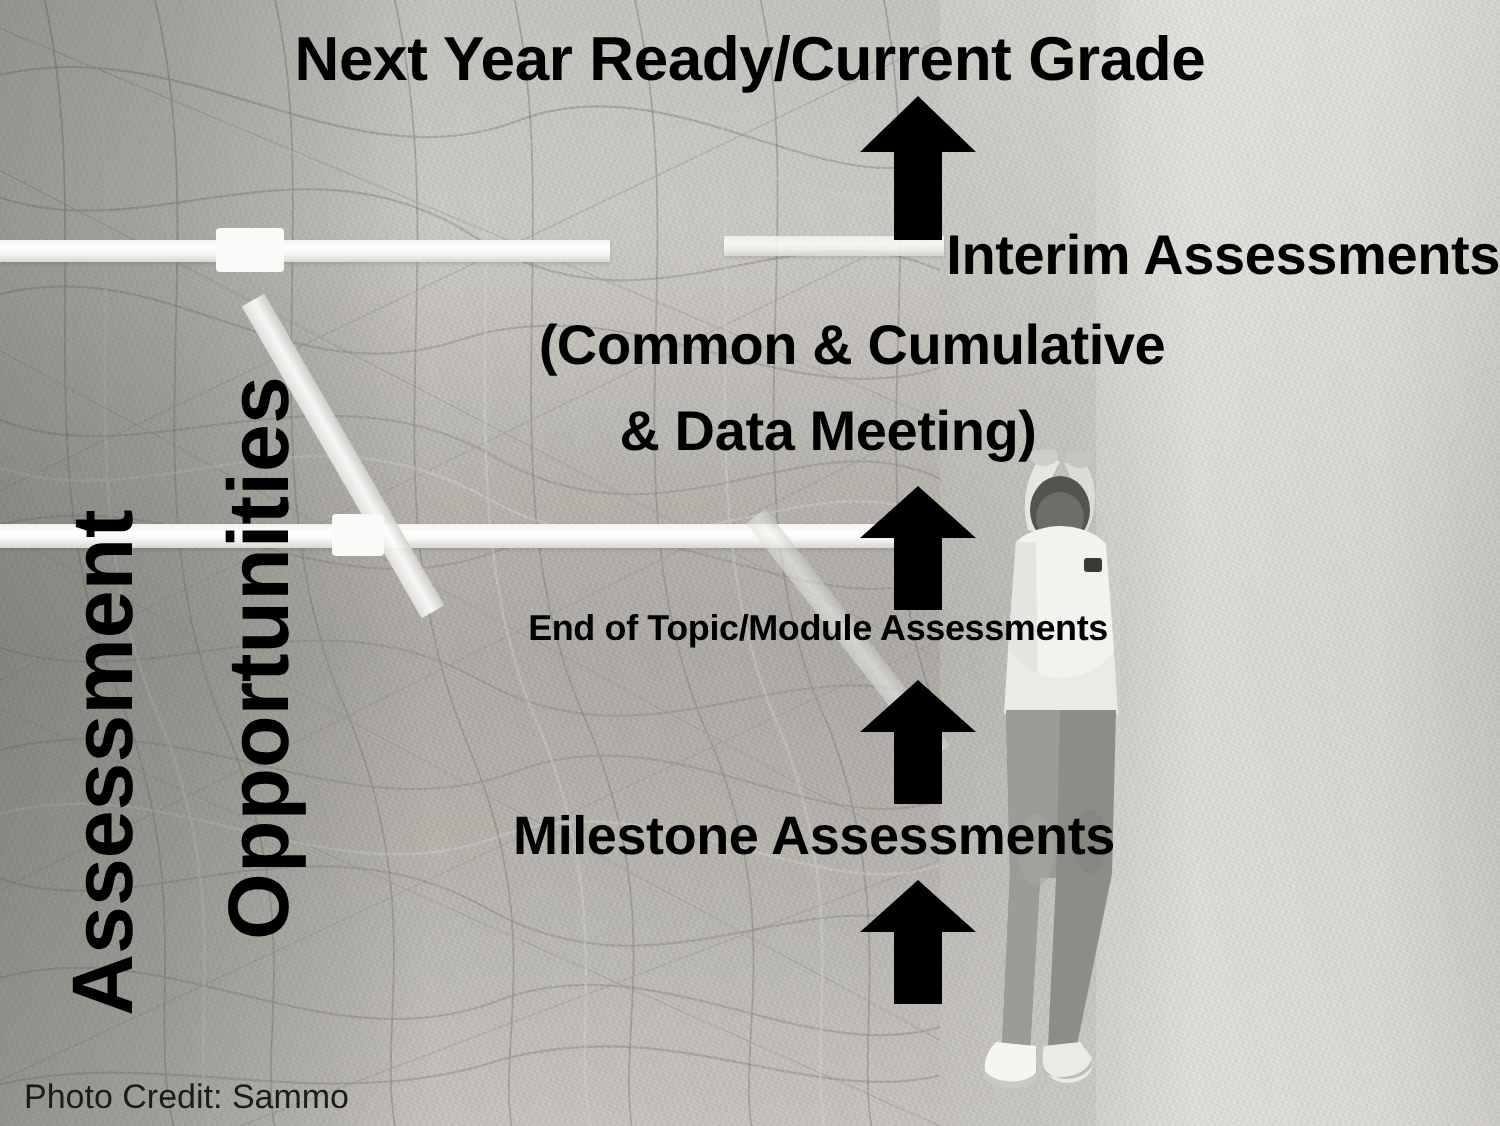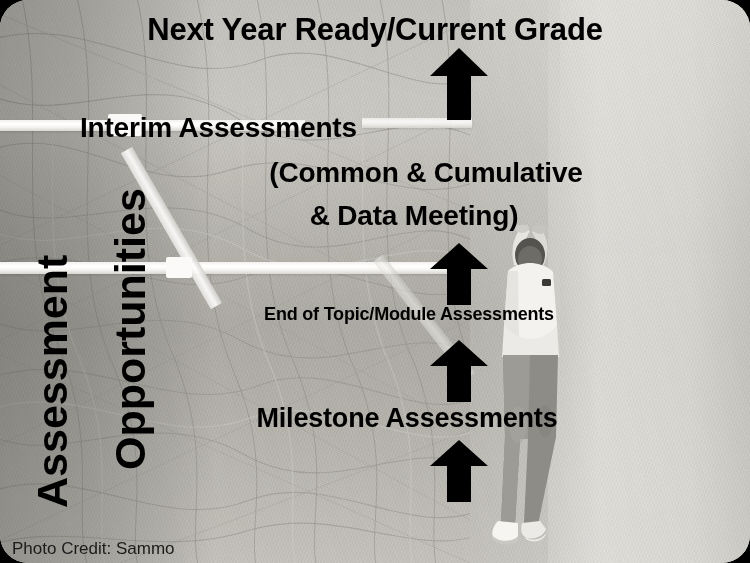--- a/index.html
+++ b/index.html
@@ -7,21 +7,20 @@
     padding: 0;
     background: #000;
   }
   #slide {
     position: relative;
     width: 750px;
     height: 563px;
     overflow: hidden;
     font-family: "Liberation Sans", sans-serif;
     background: #b9b7b1;
-    border-radius: 28px;
   }
 
   
   .bg-layer {
     position: absolute;
     inset: 0;
   }
 
   
   .bg-base {
@@ -131,21 +130,21 @@
 
   
   .txt {
     position: absolute;
     color: #000;
     font-weight: bold;
     white-space: nowrap;
     letter-spacing: -0.2px;
   }
   .line-top      { left: 0; top: 12px;  width: 750px; text-align: center; font-size: 31px; }
-  .line-interim1 { left: 0; top: 112px; width: 750px; text-align: left; font-size: 28px; padding-left: 80px; box-sizing: border-box;}
+  .line-interim1 { left: 0; top: 112px; width: 750px; text-align: right; font-size: 28px; padding-left: 80px; box-sizing: border-box;}
   .line-interim2 { left: 12px; top: 157px; width: 750px; text-align: center; font-size: 28px; padding-left: 78px; box-sizing: border-box;}
   .line-interim3 { left: 0; top: 200px; width: 750px; text-align: center; font-size: 28px; padding-left: 78px; box-sizing: border-box;}
   .line-topic    { left: 0; top: 304px; width: 750px; text-align: center; font-size: 18px; padding-left: 68px; box-sizing: border-box;}
   .line-mile     { left: 0; top: 403px; width: 750px; text-align: center; font-size: 27px; padding-left: 64px; box-sizing: border-box;}
   .line-inlesson { left: 0; top: 504px; width: 750px; text-align: center; font-size: 27px; padding-left: 160px; box-sizing: border-box;}
 
   
   .vtxt {
     position: absolute;
     color: #000;

